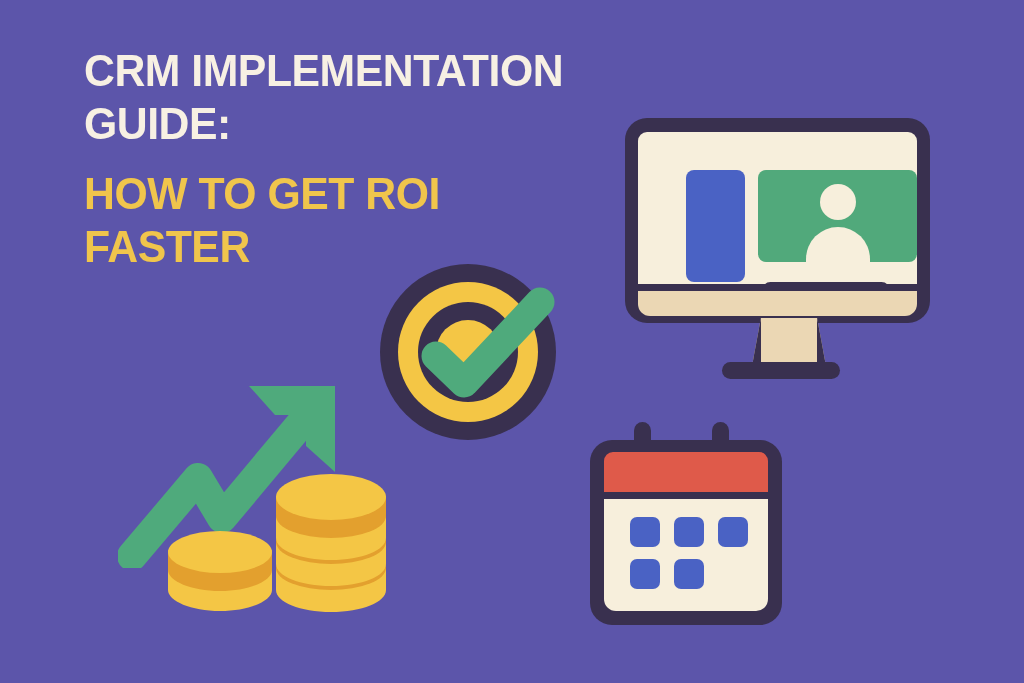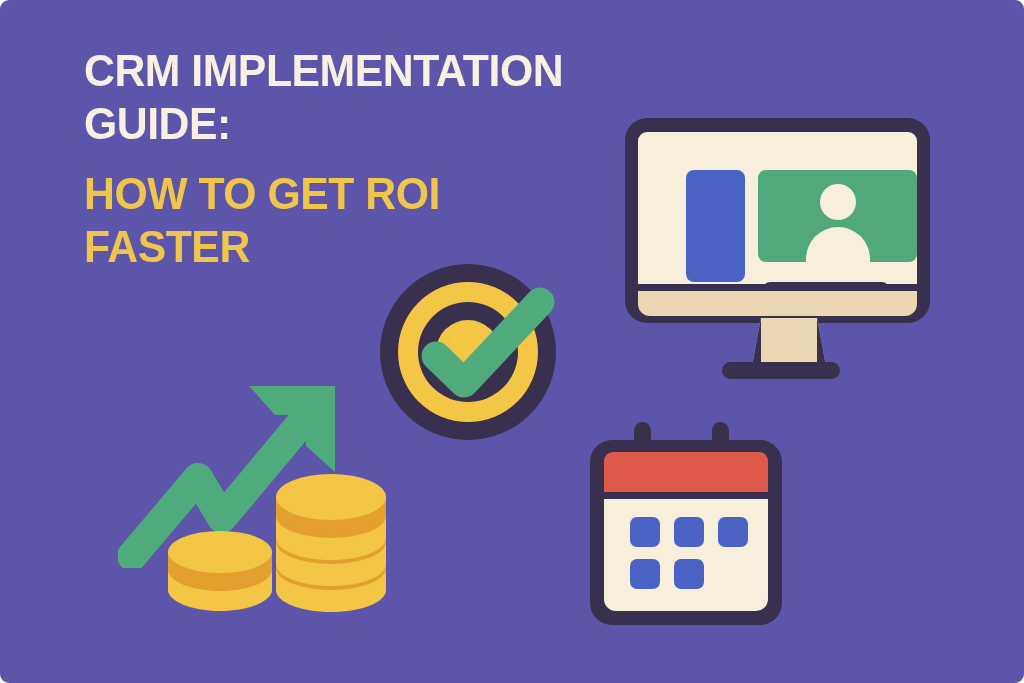--- a/index.html
+++ b/index.html
@@ -162,21 +162,21 @@
   #arrow svg { display: block; }
 
   
   #coins-short { left: 166px; top: 530px; width: 108px; height: 86px; }
   #coins-tall  { left: 274px; top: 472px; width: 114px; height: 146px; }
   .coin-stack svg { display: block; }
 </style>
 </head>
 <body>
 
-<div id="poster" style="background: rgb(92, 85, 170); border-radius: 9px;">
+<div id="poster" style="background: rgb(92, 85, 170);">
 
   <div id="headline">
     <div class="hl-line hl-cream" style="color: rgb(247, 240, 227);">CRM IMPLEMENTATION</div>
     <div class="hl-line hl-cream" style="color: rgb(247, 240, 227);">GUIDE:</div>
     <div class="hl-line hl-yellow" id="hl-l3" style="color: rgb(240, 197, 76);">HOW TO GET ROI</div>
     <div class="hl-line hl-yellow" style="color: rgb(240, 197, 76);">FASTER</div>
   </div>
 
   <div class="ill" id="monitor">
     <div id="monitor-body">

